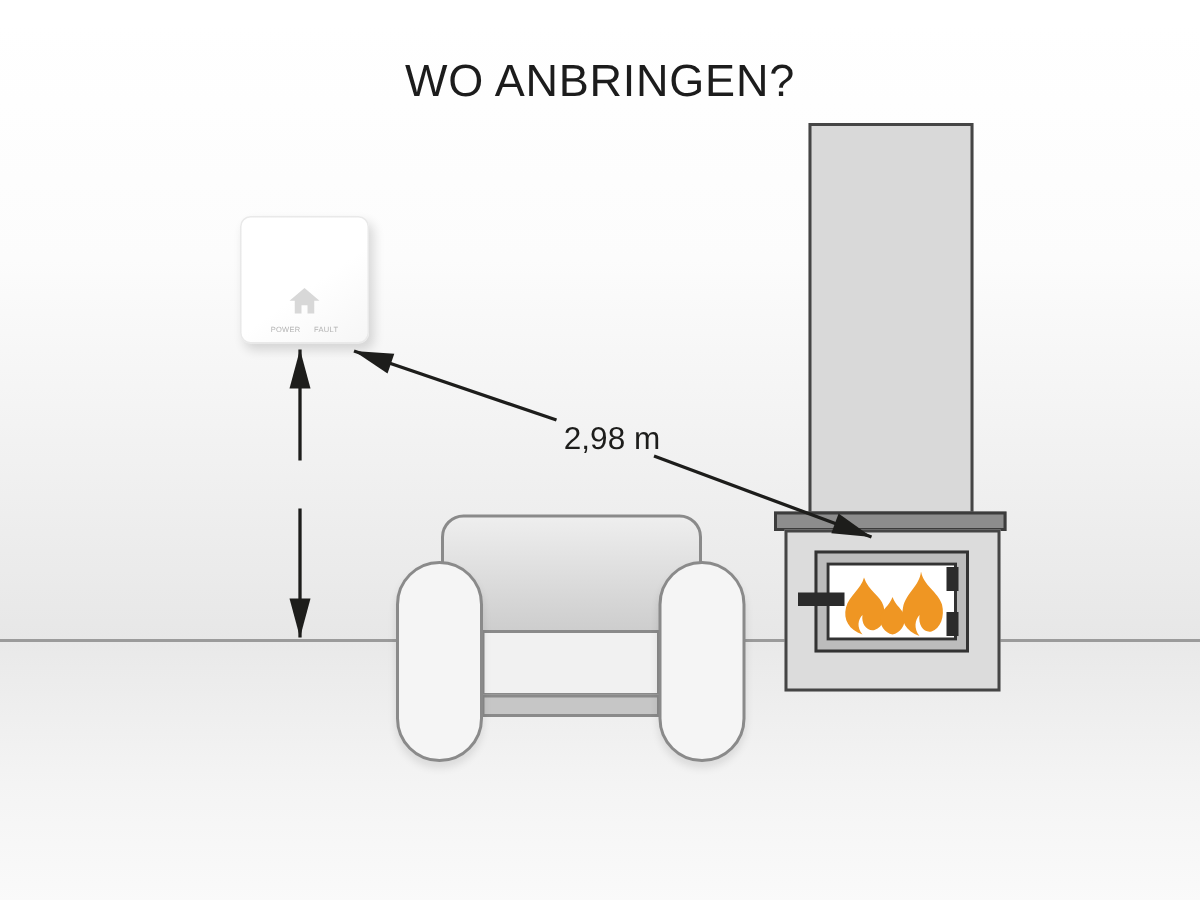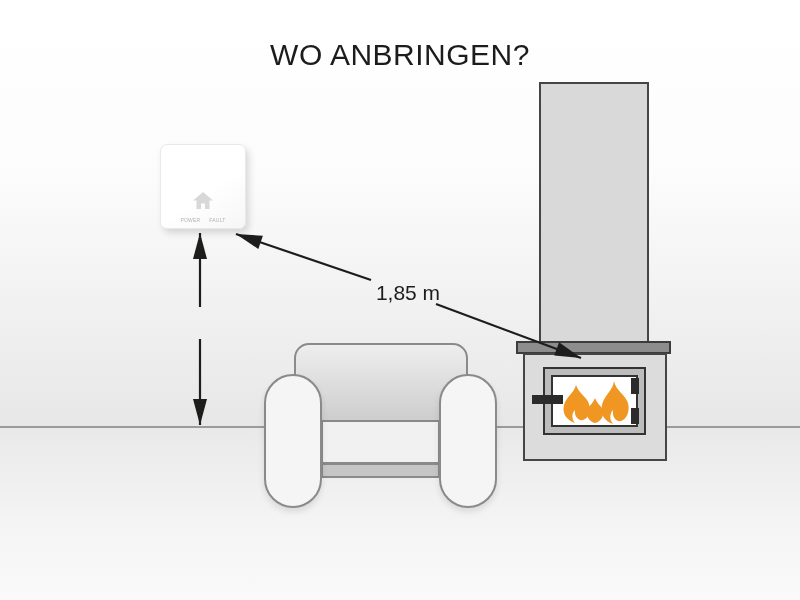--- a/index.html
+++ b/index.html
@@ -112,15 +112,15 @@
     <g stroke-width="2.2" fill="none">
       <line x1="200" y1="217" x2="200" y2="291" marker-start="url(#ah)" stroke="#1D1D1B"></line>
       <line x1="200" y1="323" x2="200" y2="409" marker-end="url(#ah)" stroke="#1D1D1B"></line>
     </g>
     <g stroke-width="2.2" fill="none">
       <line x1="236" y1="218" x2="371" y2="264" marker-start="url(#ah)" stroke="#1D1D1B"></line>
       <line x1="436" y1="288" x2="581" y2="342" marker-end="url(#ah)" stroke="#1D1D1B"></line>
     </g>
   </svg>
 
-  <div class="measure distance">1,85 m</div>
+  <div class="measure distance">2,98 m</div>
 
 </div>
 
 </body></html>

